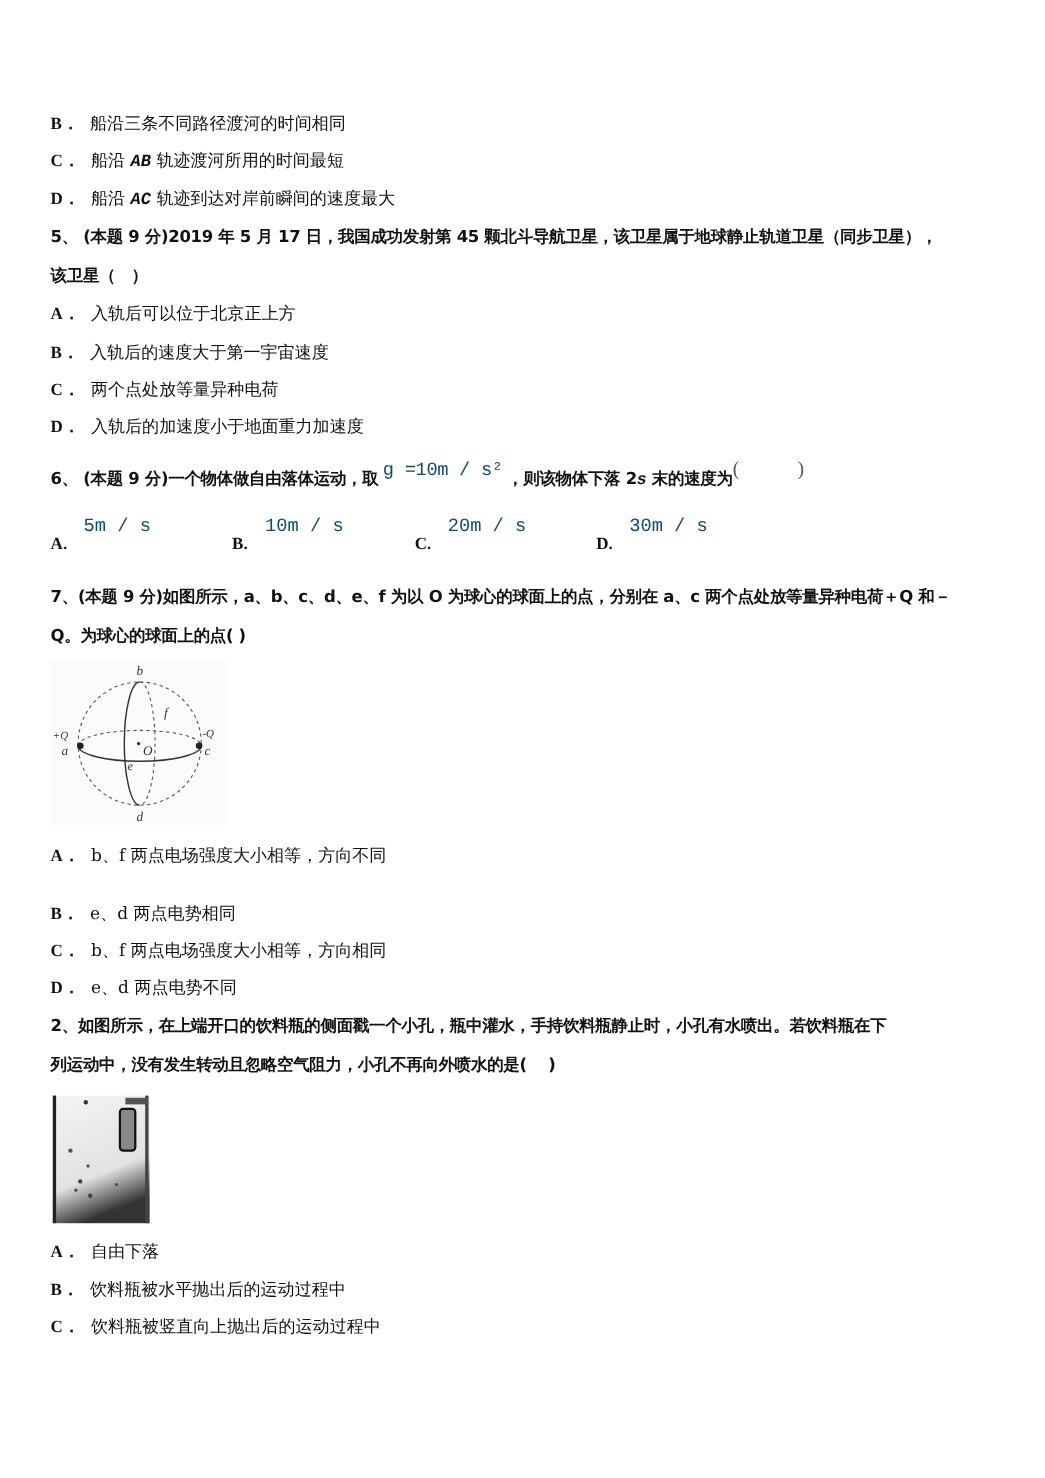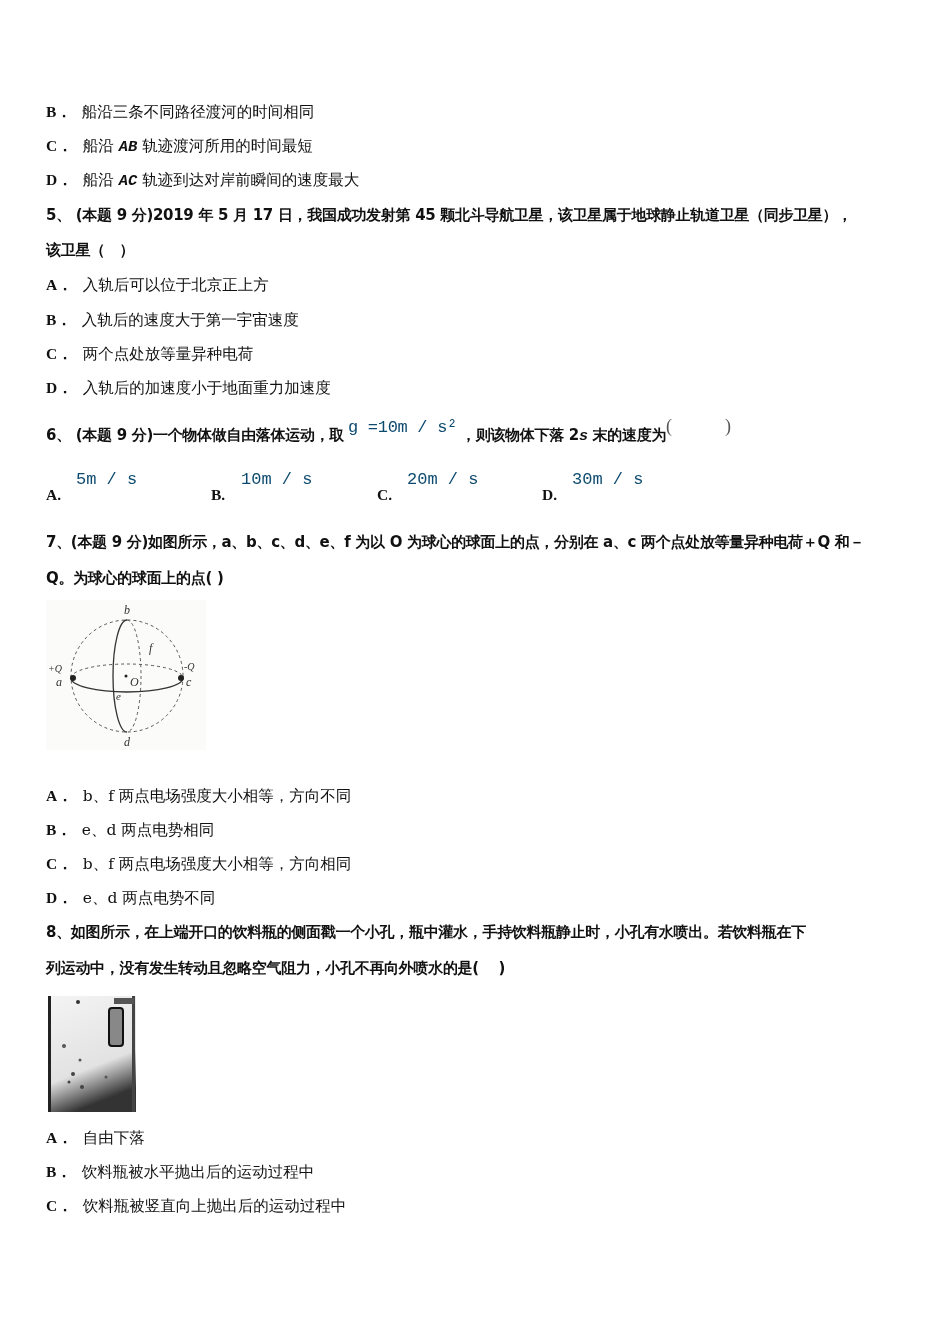--- a/index.html
+++ b/index.html
@@ -83,34 +83,34 @@
     <text x="10" y="86" font-size="12" font-style="italic" font-family="Liberation Serif, serif" fill="#333">a</text>
     <text x="140" y="86" font-size="12" font-style="italic" font-family="Liberation Serif, serif" fill="#333">c</text>
     <text x="84" y="86" font-size="12" font-style="italic" font-family="Liberation Serif, serif" fill="#333">O</text>
     <text x="70" y="100" font-size="11" font-style="italic" font-family="Liberation Serif, serif" fill="#333">e</text>
     <text x="103" y="52" font-size="12" font-style="italic" font-family="Liberation Serif, serif" fill="#333">f</text>
     <text x="2" y="72" font-size="10" font-style="italic" font-family="Liberation Serif, serif" fill="#333">+Q</text>
     <text x="138" y="70" font-size="10" font-style="italic" font-family="Liberation Serif, serif" fill="#333">-Q</text>
   </svg>
 </div>
 
-<div class="line" style="top:786px">
+<div class="line" style="top:768px">
   <span class="opt-letter">A．</span><span>b、f 两点电场强度大小相等，方向不同</span>
 </div>
 <div class="line" style="top:820px">
   <span class="opt-letter">B．</span><span>e、d 两点电势相同</span>
 </div>
 <div class="line" style="top:854px">
   <span class="opt-letter">C．</span><span>b、f 两点电场强度大小相等，方向相同</span>
 </div>
 <div class="line" style="top:888px">
   <span class="opt-letter">D．</span><span>e、d 两点电势不同</span>
 </div>
 
-<div class="line q" style="top:922px">8、如图所示，在上端开口的饮料瓶的侧面戳一个小孔，瓶中灌水，手持饮料瓶静止时，小孔有水喷出。若饮料瓶在下</div>
+<div class="line q" style="top:922px">2、如图所示，在上端开口的饮料瓶的侧面戳一个小孔，瓶中灌水，手持饮料瓶静止时，小孔有水喷出。若饮料瓶在下</div>
 <div class="line q" style="top:958px">列运动中，没有发生转动且忽略空气阻力，小孔不再向外喷水的是(　 )</div>
 
 <div class="figure" style="left:46px; top:994px; width:92px; height:120px;">
   <svg width="92" height="120" viewBox="0 0 92 120">
     <defs>
       <linearGradient id="g1" x1="0" y1="0" x2="0.3" y2="1">
         <stop offset="0" stop-color="#f4f4f4"></stop>
         <stop offset="0.7" stop-color="#e2e2e2"></stop>
         <stop offset="1" stop-color="#333"></stop>
       </linearGradient>

